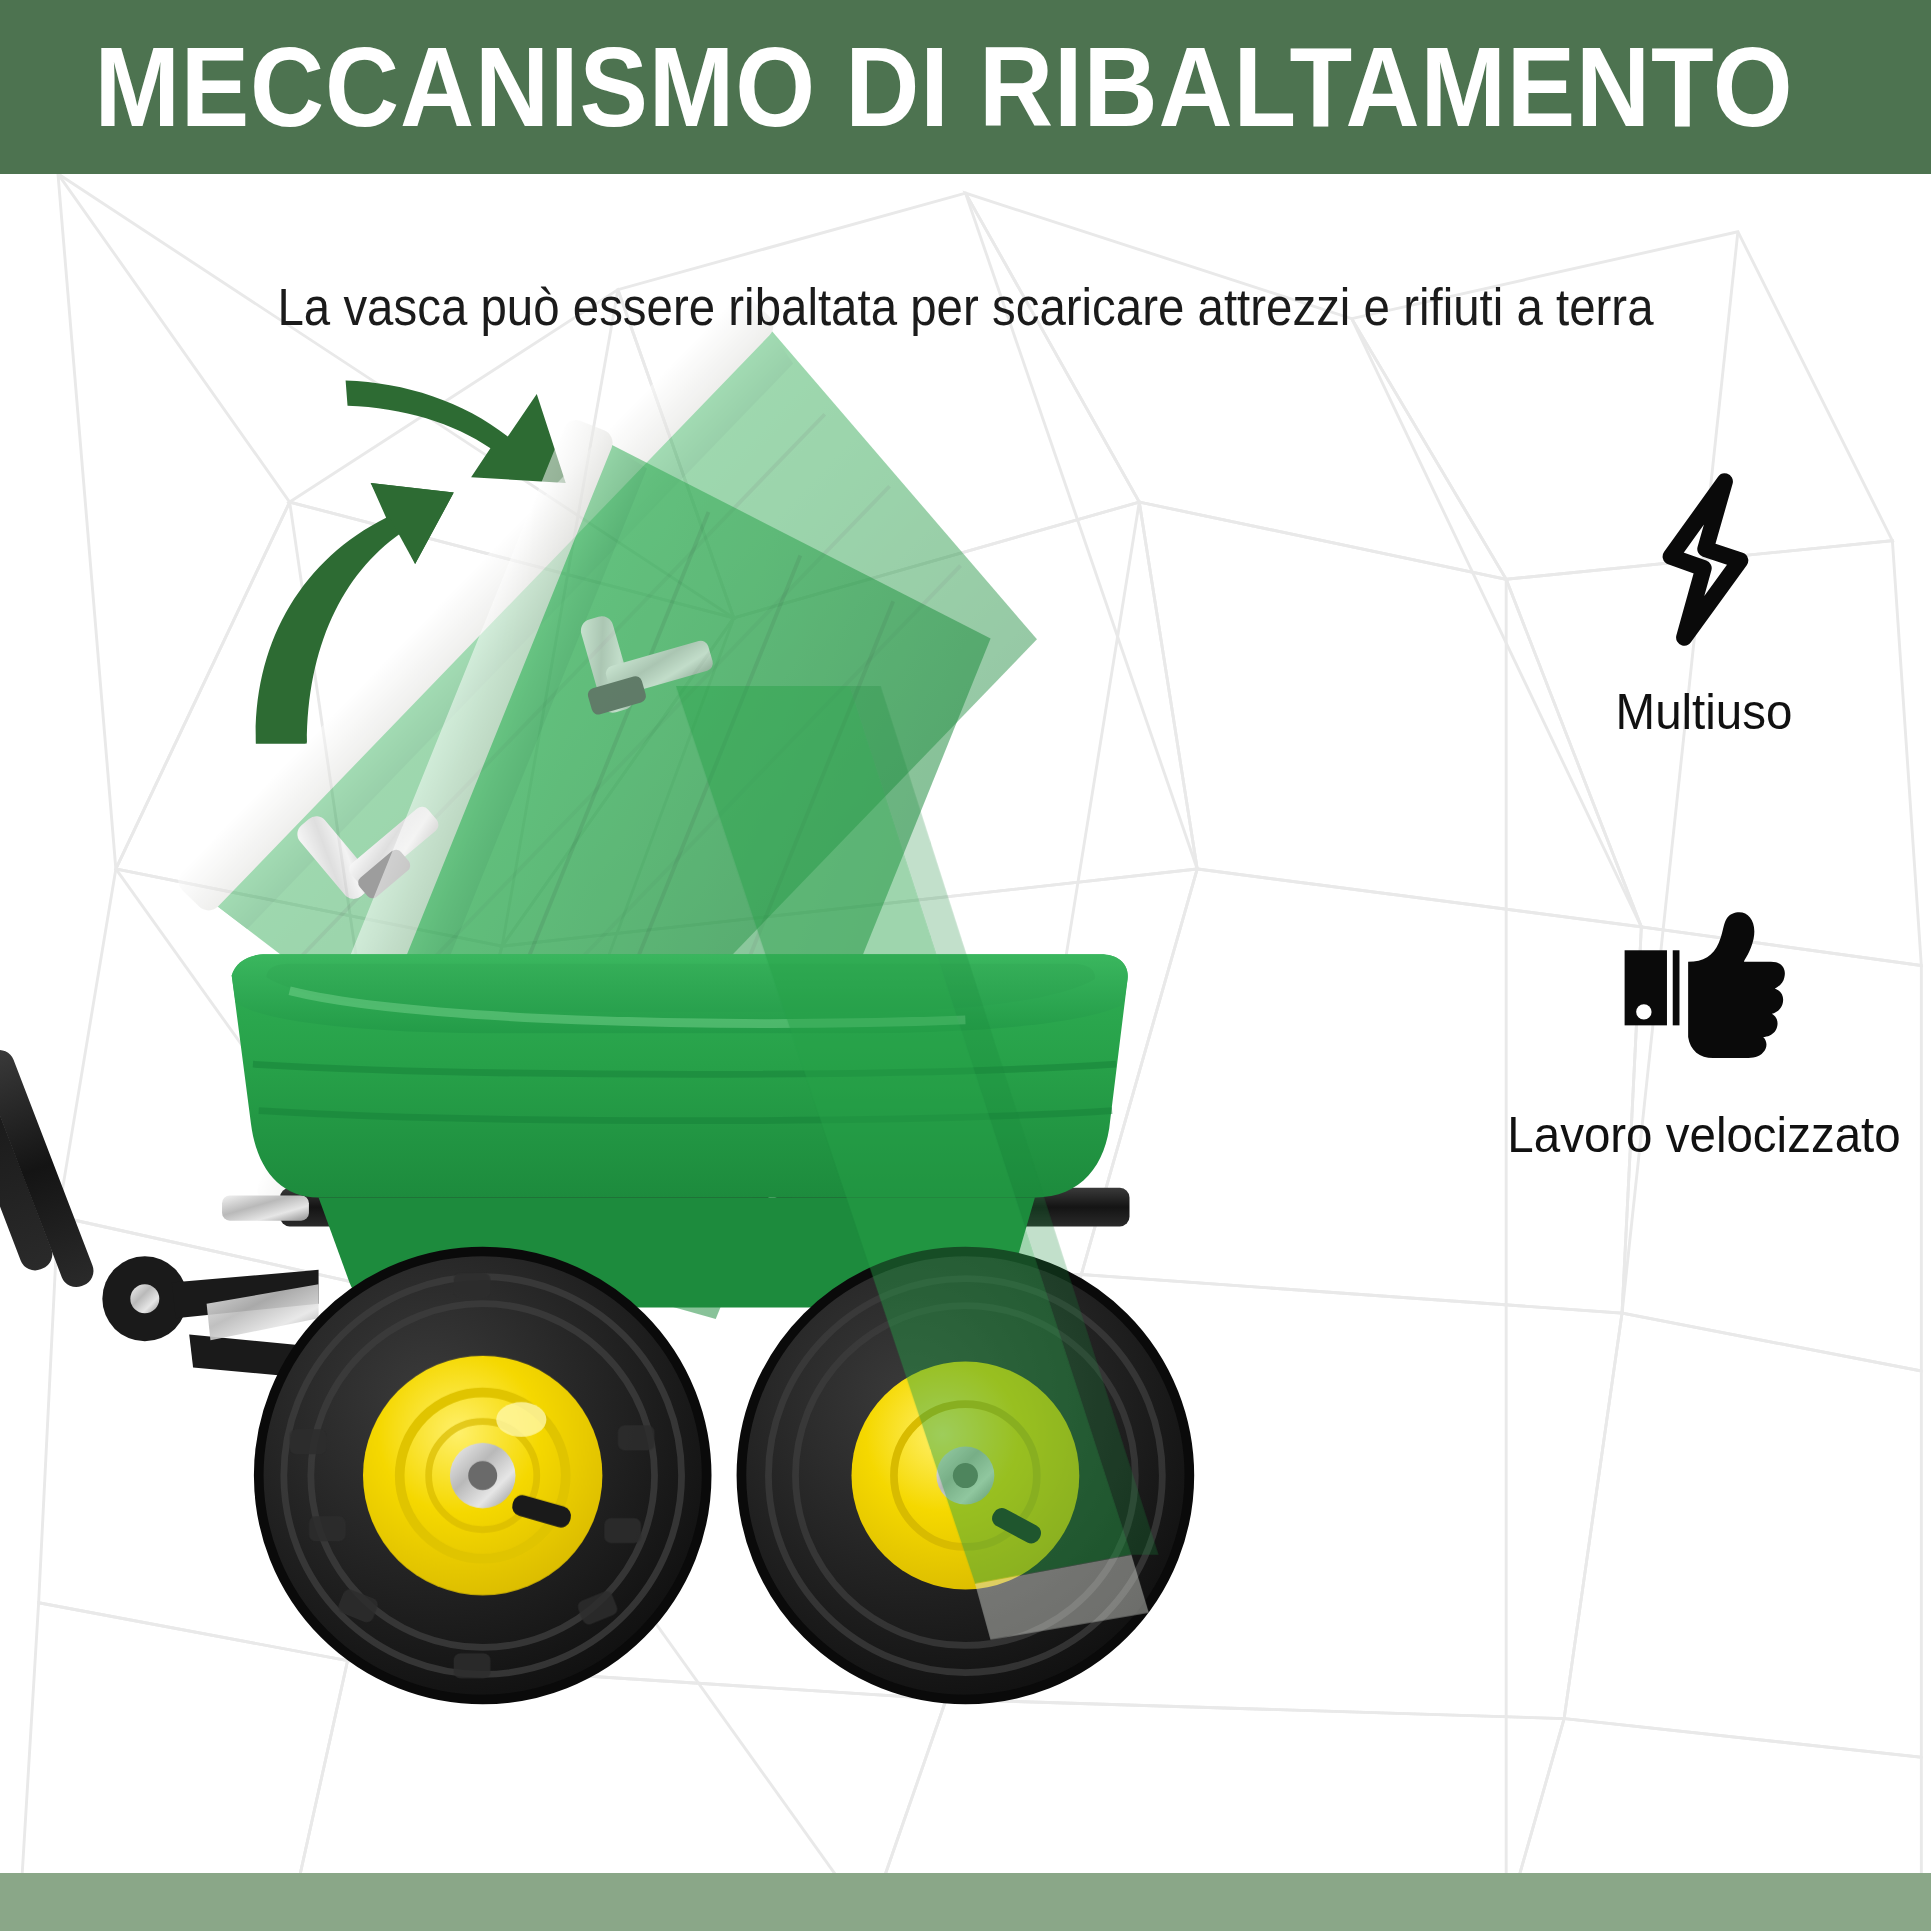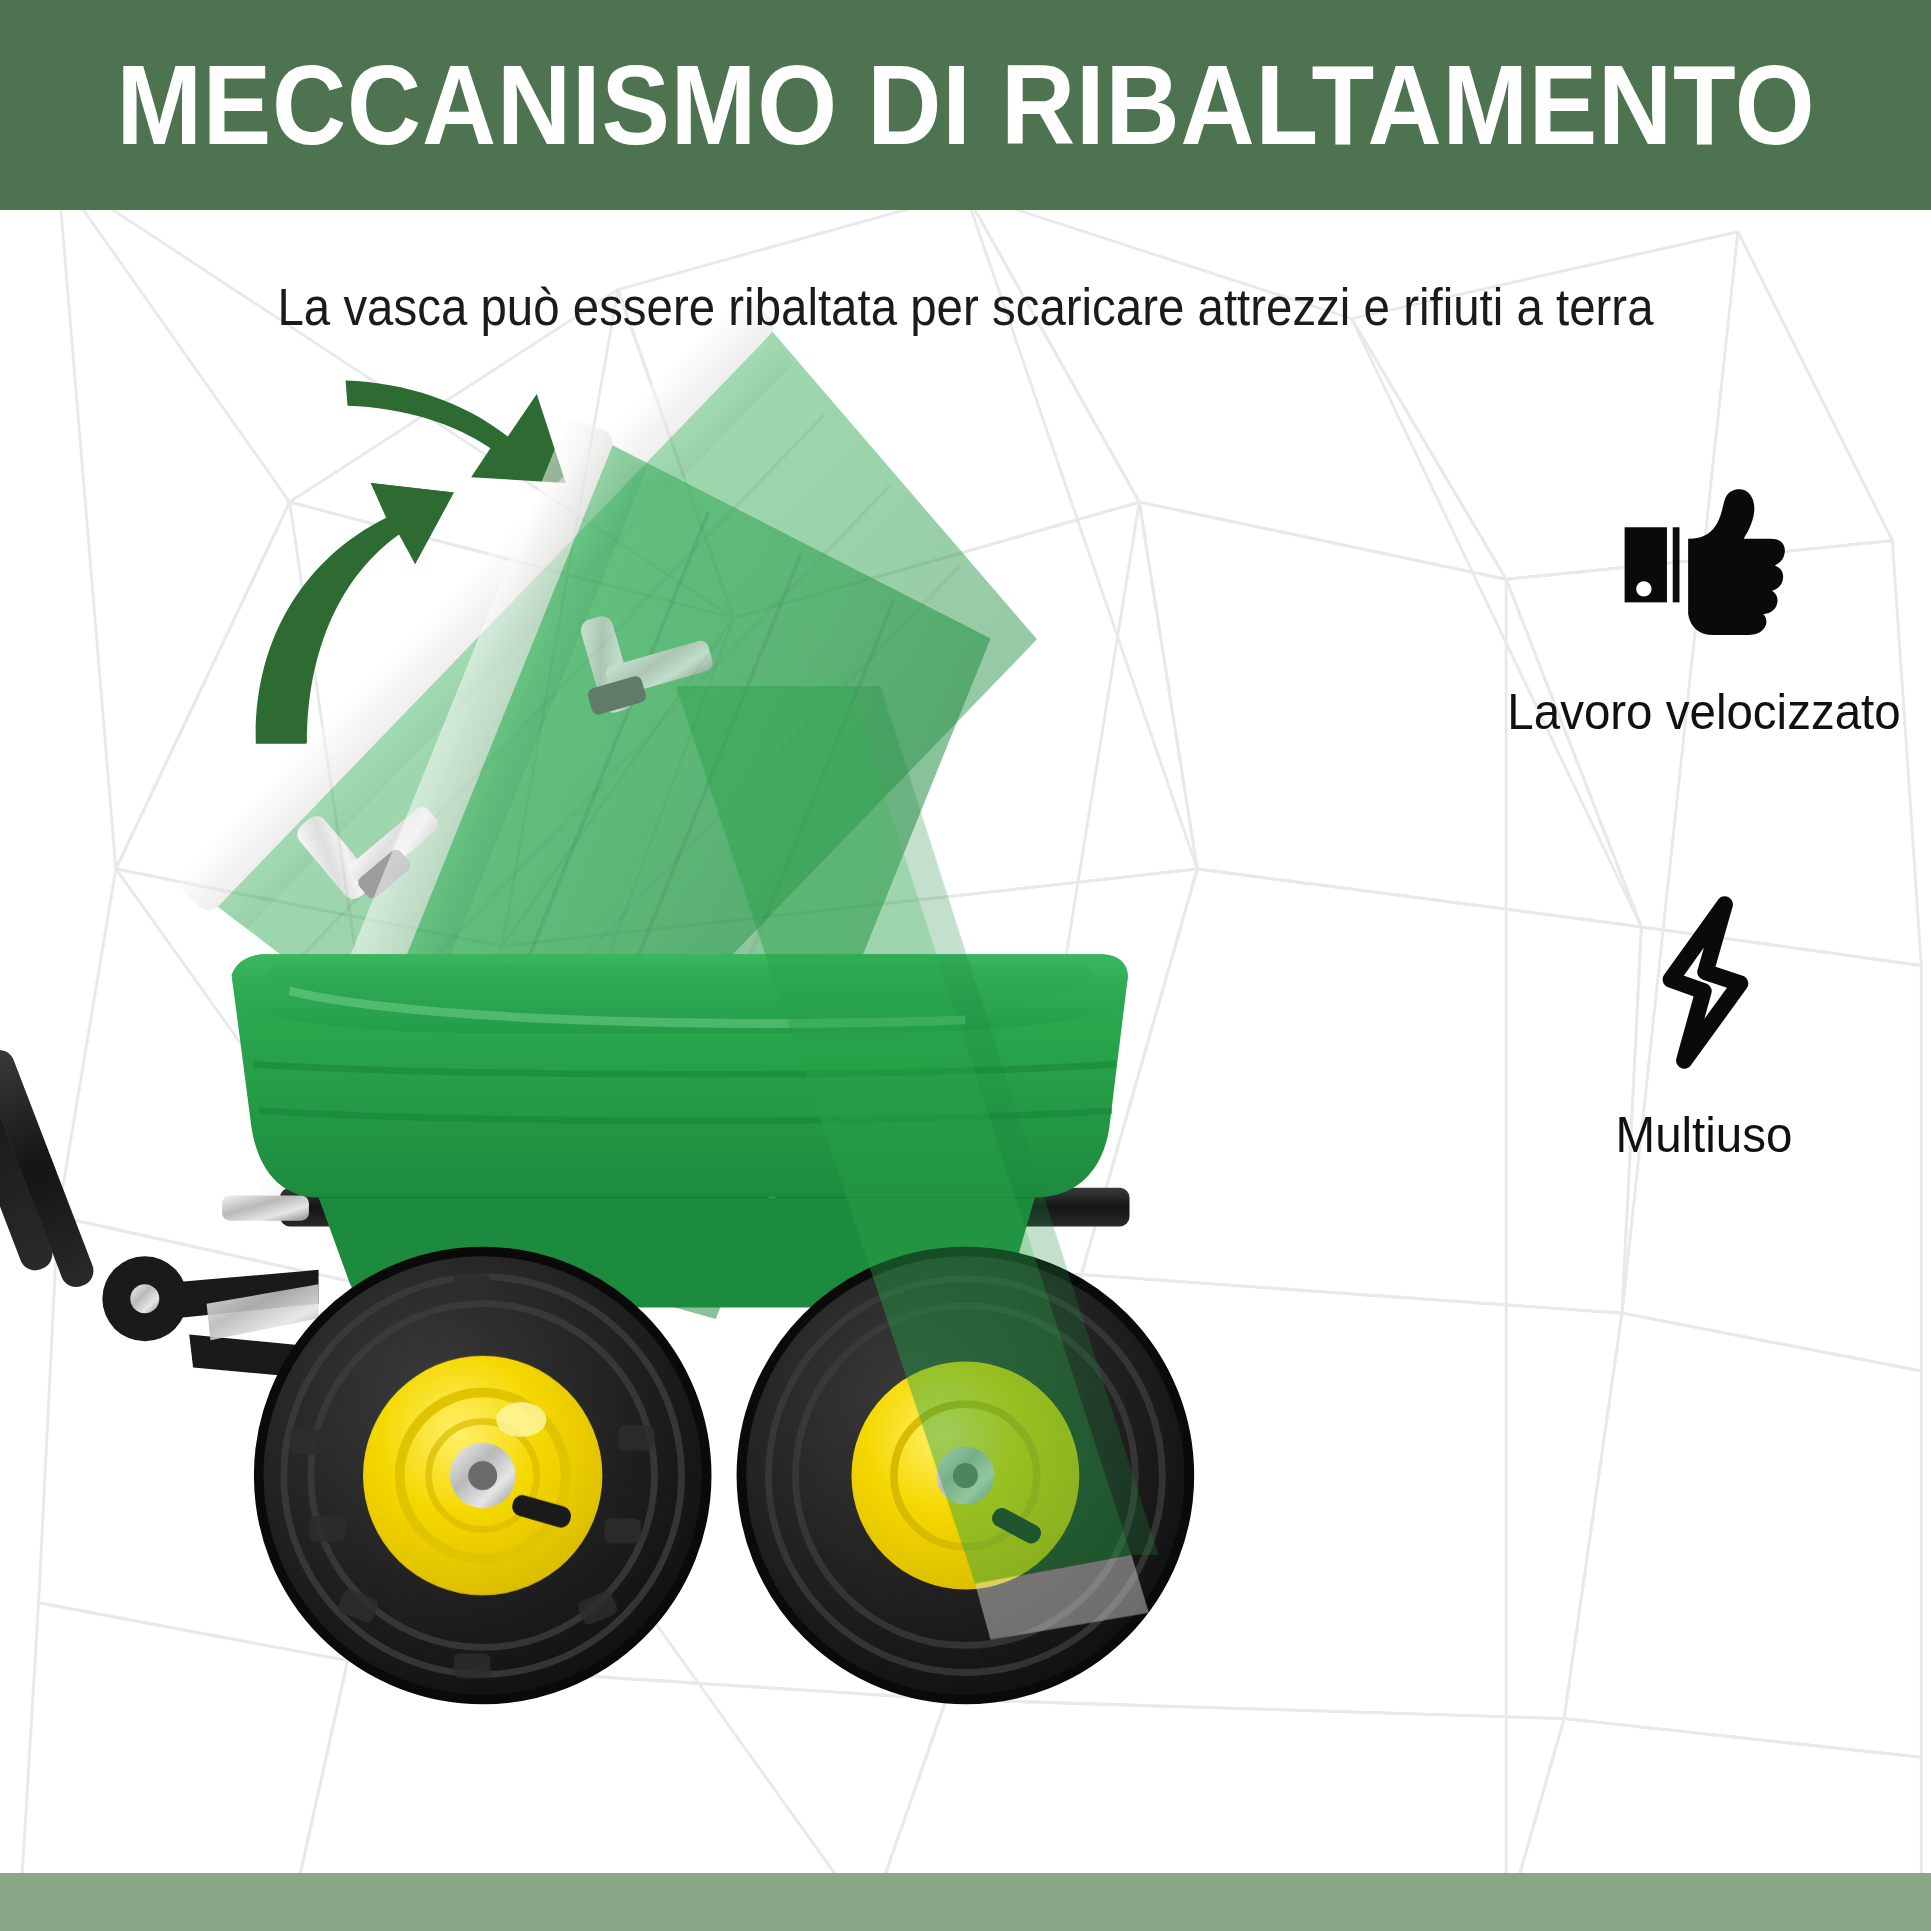--- a/index.html
+++ b/index.html
@@ -7,23 +7,23 @@
   body {
     font-family:"Liberation Sans", sans-serif;
     background:#ffffff;
     position:relative;
   }
 
   #poly-bg { position:absolute; inset:0; width:1931px; height:1931px; z-index:0; }
 
   
   .header-bar{
-    position:absolute; left:0; top:0; width:1931px; height:210px;
+    position:absolute; left:0; top:0; width:1931px; height:174px;
     background:#4d7350; z-index:5;
-    display:flex; align-items:center; justify-content:center;
+    display:flex; align-items:center; 
   }
   .header-title{
     color:#ffffff;
     font-family:"Liberation Sans Narrow","Liberation Sans", sans-serif;
     font-weight:700;
     font-size:114px;
     letter-spacing:1px;
     transform:scaleX(0.90);
     white-space:nowrap;
     line-height:1;
@@ -278,41 +278,41 @@
     <path d="M700 560 L880 560 L1172 1460 L1010 1490 Z" fill="#27a149"></path>
     <path d="M880 560 L912 560 L1200 1460 L1172 1460 Z" fill="#1d8b3d" opacity="0.6"></path>
     <path d="M1010 1490 L1172 1460 L1190 1520 L1026 1548 Z" fill="#dfe2dc"></path>
   </g>
 </svg>
 
 <div class="features">
 
   <div class="feature">
     <div class="feature-icon">
+      <svg width="145" height="183" viewBox="0 0 150 190">
+        <path d="M96 14 L40 92 L74 104 L54 176 L112 96 L76 84 Z" fill="none" stroke="#0a0a0a" stroke-width="17" stroke-linejoin="round" stroke-linecap="round"></path>
+      </svg>
+    </div>
+    <div class="feature-label">Multiuso</div>
+  </div>
+
+  <div class="feature">
+    <div class="feature-icon">
       <svg width="183" height="154" viewBox="0 0 190 160">
         <rect x="12" y="46" width="44" height="78" fill="#0a0a0a"></rect>
         <circle cx="32" cy="110" r="8" fill="#ffffff"></circle>
         <rect x="62" y="46" width="7" height="78" fill="#0a0a0a"></rect>
         <path d="M78 58 C94 58 104 52 110 38 C116 24 114 12 124 8
                  C138 2 150 14 146 34 C143 48 136 56 136 58 L164 58
                  C176 58 180 66 178 74 C177 80 172 84 168 86
                  C176 88 178 96 176 102 C174 108 169 111 165 112
                  C172 116 172 124 169 129 C166 134 160 136 156 136
                  C161 141 160 148 156 152 C152 157 145 158 138 158
                  L104 158 C90 158 80 150 78 136 Z" fill="#0a0a0a"></path>
       </svg>
     </div>
     <div class="feature-label">Lavoro velocizzato</div>
   </div>
 
-  <div class="feature">
-    <div class="feature-icon">
-      <svg width="145" height="183" viewBox="0 0 150 190">
-        <path d="M96 14 L40 92 L74 104 L54 176 L112 96 L76 84 Z" fill="none" stroke="#0a0a0a" stroke-width="17" stroke-linejoin="round" stroke-linecap="round"></path>
-      </svg>
-    </div>
-    <div class="feature-label">Multiuso</div>
-  </div>
-
 </div>
 
 <div class="footer-bar"></div>
 
 
 </body></html>

